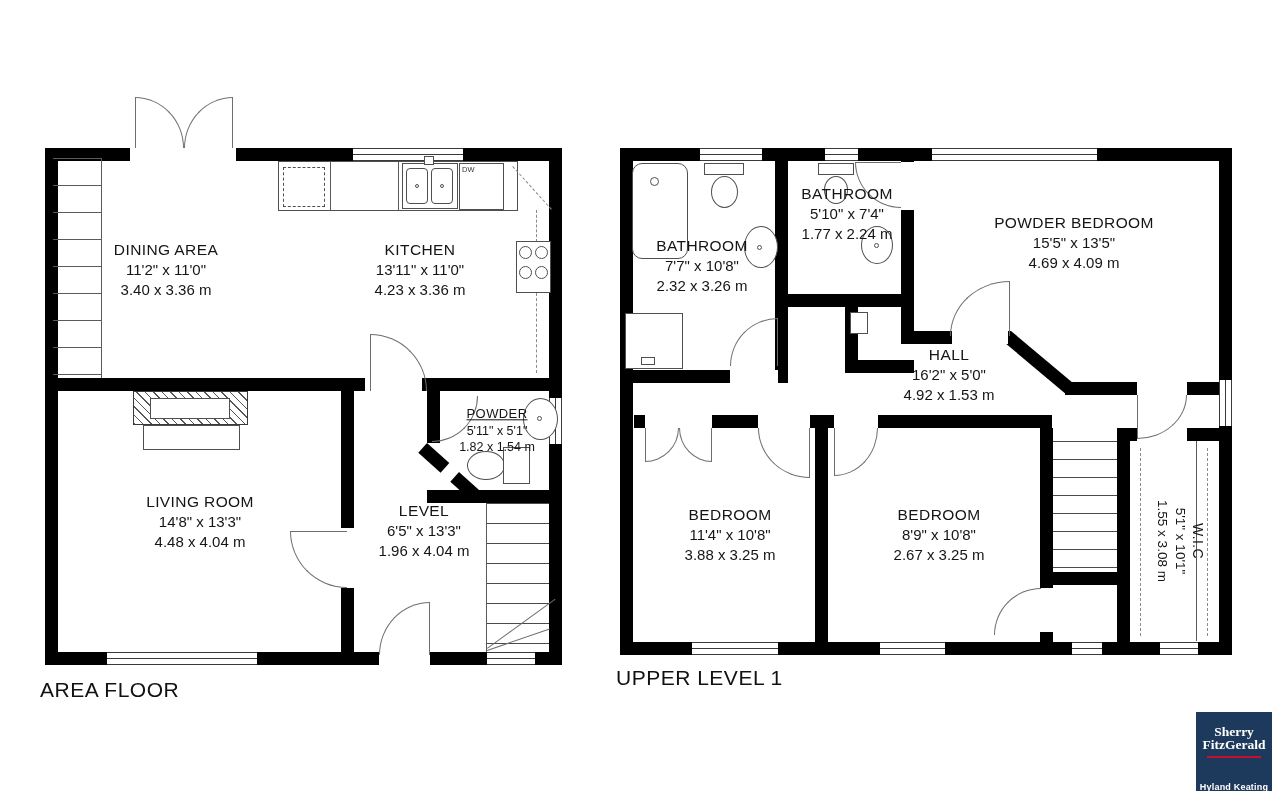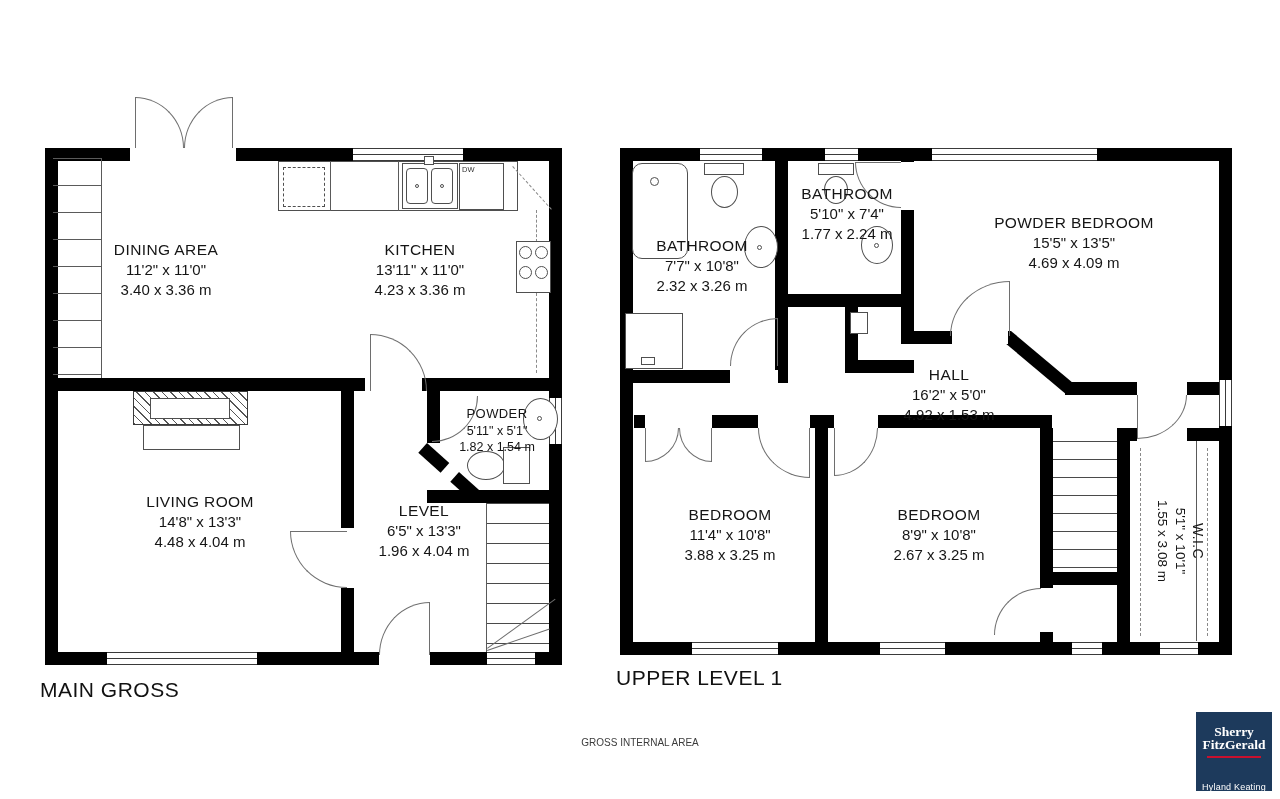--- a/index.html
+++ b/index.html
@@ -31,35 +31,35 @@
   .dash-v{position:absolute;width:0;border-left:1px dashed #8a8a8a;}
   .thin-v{position:absolute;width:1px;background:#5a5a5a;}
   .hatch{position:absolute;background:repeating-linear-gradient(45deg,#555 0 1px,#fff 1px 6px);
          border:1px solid #3a3a3a;box-sizing:border-box;}
   .shelves{position:absolute;border-right:1px solid #5a5a5a;box-sizing:border-box;
            background-image:repeating-linear-gradient(to bottom,#5a5a5a 0 1px,transparent 1px 27px);}
   .rlabel{position:absolute;transform:translate(-50%,-50%);text-align:center;white-space:nowrap;
           color:#151515;line-height:1.3;z-index:5;}
   .rlabel .rname{font-size:15.5px;letter-spacing:.4px;}
   .rlabel .rdim{font-size:15px;}
-  .rlabel.small .rname{font-size:13px;}
+  .rlabel.small .rname{font-size:13px;text-decoration:underline;}
   .rlabel.small .rdim{font-size:12.5px;}
   .rlabel.wic{transform:translate(-50%,-50%) rotate(90deg);}
   .rlabel.wic .rname{font-size:14px;}
   .rlabel.wic .rdim{font-size:13.5px;}
   .plan-title{position:absolute;font-size:21px;letter-spacing:.5px;color:#111;}
   .dwlabel{position:absolute;font-size:7.5px;color:#333;z-index:4;}
   .footer{position:absolute;left:0;right:0;top:737px;text-align:center;font-size:10px;
           line-height:12px;color:#3c3c3c;}
   .footer .dim-note{color:#b5b5b5;}
   .logo{position:absolute;left:1196px;top:712px;width:76px;height:79px;background:#1d3a5c;
         text-align:center;color:#fff;box-sizing:border-box;padding-top:14px;}
   .logo .brand{font-family:"Liberation Serif",serif;font-weight:bold;font-size:13.5px;line-height:12.5px;}
   .logo .rule{width:54px;height:2px;background:#c8102e;margin:5px auto 6px;}
-  .logo .sub{font-size:9px;font-weight:normal;letter-spacing:.2px;margin-top:24px;}
+  .logo .sub{font-size:9px;font-weight:bold;letter-spacing:.2px;margin-top:24px;}
 </style>
 </head>
 <body>
 
 <div id="canvas">
 
   <div>
 
     <div class="wall" style="left:45px;top:148px;width:517px;height:13px"></div>
     <div class="wall" style="left:45px;top:148px;width:13px;height:517px"></div>
@@ -154,21 +154,21 @@
     <div class="rlabel" style="left:424px;top:531px">
       <div class="rname">LEVEL</div>
       <div class="rdim">6'5" x 13'3"</div>
       <div class="rdim">1.96 x 4.04 m</div>
     </div>
     <div class="rlabel small" style="left:497px;top:431px">
       <div class="rname">POWDER</div>
       <div class="rdim">5'11" x 5'1"</div>
       <div class="rdim">1.82 x 1.54 m</div>
     </div>
-    <div class="plan-title" style="left:40px;top:678px">MAIN GROSS</div>
+    <div class="plan-title" style="left:40px;top:678px">AREA FLOOR</div>
   </div>
 
   <div>
 
     <div class="wall" style="left:620px;top:148px;width:612px;height:13px"></div>
     <div class="wall" style="left:620px;top:148px;width:13px;height:507px"></div>
     <div class="wall" style="left:620px;top:642px;width:612px;height:13px"></div>
     <div class="wall" style="left:1219px;top:148px;width:13px;height:507px"></div>
 
     <div class="wall" style="left:775px;top:148px;width:13px;height:235px"></div>
@@ -255,21 +255,21 @@
     <div class="rlabel" style="left:847px;top:214px">
       <div class="rname">BATHROOM</div>
       <div class="rdim">5'10" x 7'4"</div>
       <div class="rdim">1.77 x 2.24 m</div>
     </div>
     <div class="rlabel" style="left:1074px;top:243px">
       <div class="rname">POWDER BEDROOM</div>
       <div class="rdim">15'5" x 13'5"</div>
       <div class="rdim">4.69 x 4.09 m</div>
     </div>
-    <div class="rlabel" style="left:949px;top:395px">
+    <div class="rlabel" style="left:949px;top:375px">
       <div class="rname">HALL</div>
       <div class="rdim">16'2" x 5'0"</div>
       <div class="rdim">4.92 x 1.53 m</div>
     </div>
     <div class="rlabel" style="left:730px;top:535px">
       <div class="rname">BEDROOM</div>
       <div class="rdim">11'4" x 10'8"</div>
       <div class="rdim">3.88 x 3.25 m</div>
     </div>
     <div class="rlabel" style="left:939px;top:535px">
@@ -279,21 +279,20 @@
     </div>
     <div class="rlabel wic" style="left:1180px;top:541px">
       <div class="rname">W.I.C</div>
       <div class="rdim">5'1" x 10'1"</div>
       <div class="rdim">1.55 x 3.08 m</div>
     </div>
     <div class="plan-title" style="left:616px;top:666px">UPPER LEVEL 1</div>
   </div>
 
   <div class="footer">
-    <div>GROSS INTERNAL AREA</div>
   </div>
 
   <div class="logo">
     <div class="brand">Sherry</div>
     <div class="brand">FitzGerald</div>
     <div class="rule"></div>
     <div class="sub">Hyland Keating</div>
   </div>
 
 </div>

